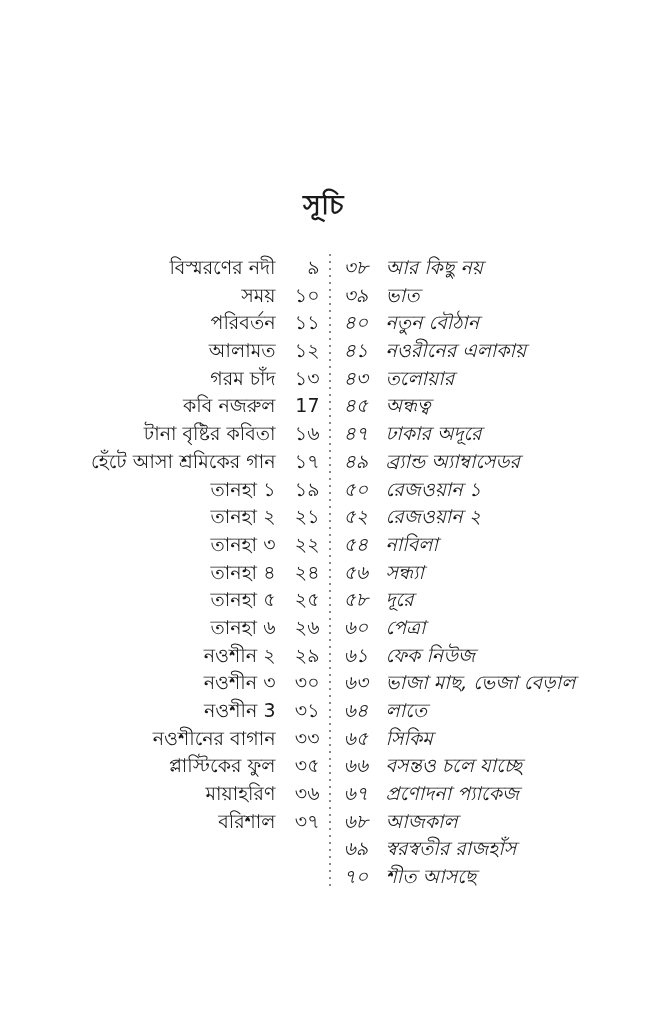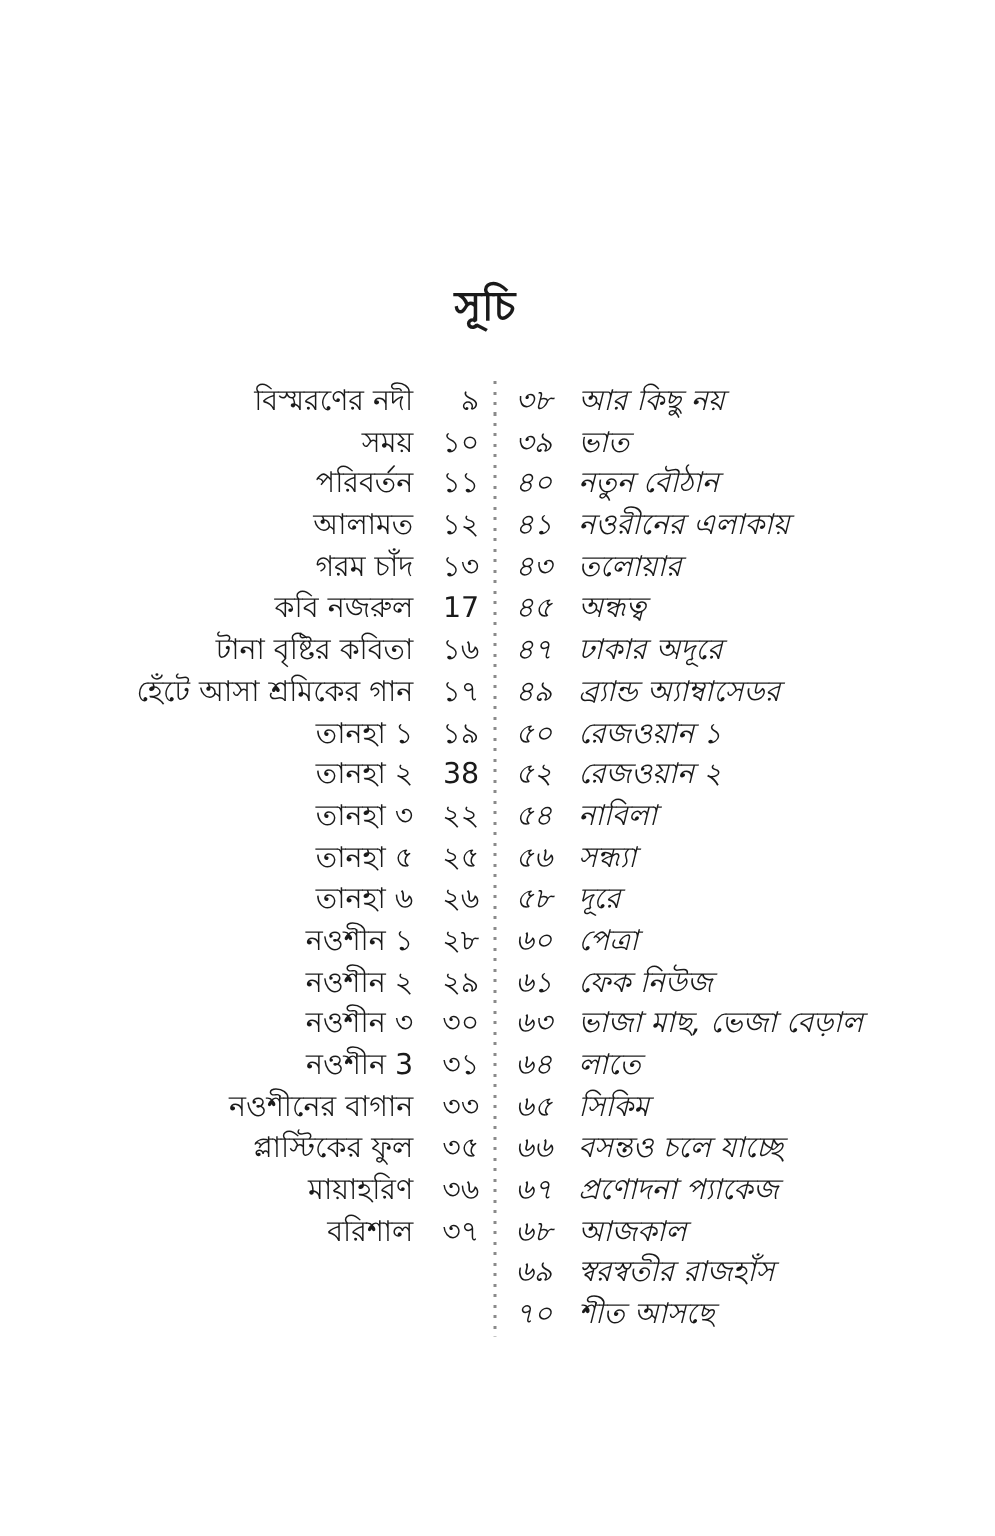--- a/index.html
+++ b/index.html
@@ -122,37 +122,37 @@
         <div class="row row-left">
           <span class="entry-title">হেঁটে আসা শ্রমিকের গান</span>
           <span class="pageno">১৭</span>
         </div>
         <div class="row row-left">
           <span class="entry-title">তানহা ১</span>
           <span class="pageno">১৯</span>
         </div>
         <div class="row row-left">
           <span class="entry-title">তানহা ২</span>
-          <span class="pageno">38</span>
+          <span class="pageno">২১</span>
         </div>
         <div class="row row-left">
           <span class="entry-title">তানহা ৩</span>
           <span class="pageno">২২</span>
         </div>
         <div class="row row-left">
+          <span class="entry-title">তানহা ৪</span>
+          <span class="pageno">২৪</span>
+        </div>
+        <div class="row row-left">
           <span class="entry-title">তানহা ৫</span>
           <span class="pageno">২৫</span>
         </div>
         <div class="row row-left">
           <span class="entry-title">তানহা ৬</span>
           <span class="pageno">২৬</span>
-        </div>
-        <div class="row row-left">
-          <span class="entry-title">নওশীন ১</span>
-          <span class="pageno">২৮</span>
         </div>
         <div class="row row-left">
           <span class="entry-title">নওশীন ২</span>
           <span class="pageno">২৯</span>
         </div>
         <div class="row row-left">
           <span class="entry-title">নওশীন ৩</span>
           <span class="pageno">৩০</span>
         </div>
         <div class="row row-left">

